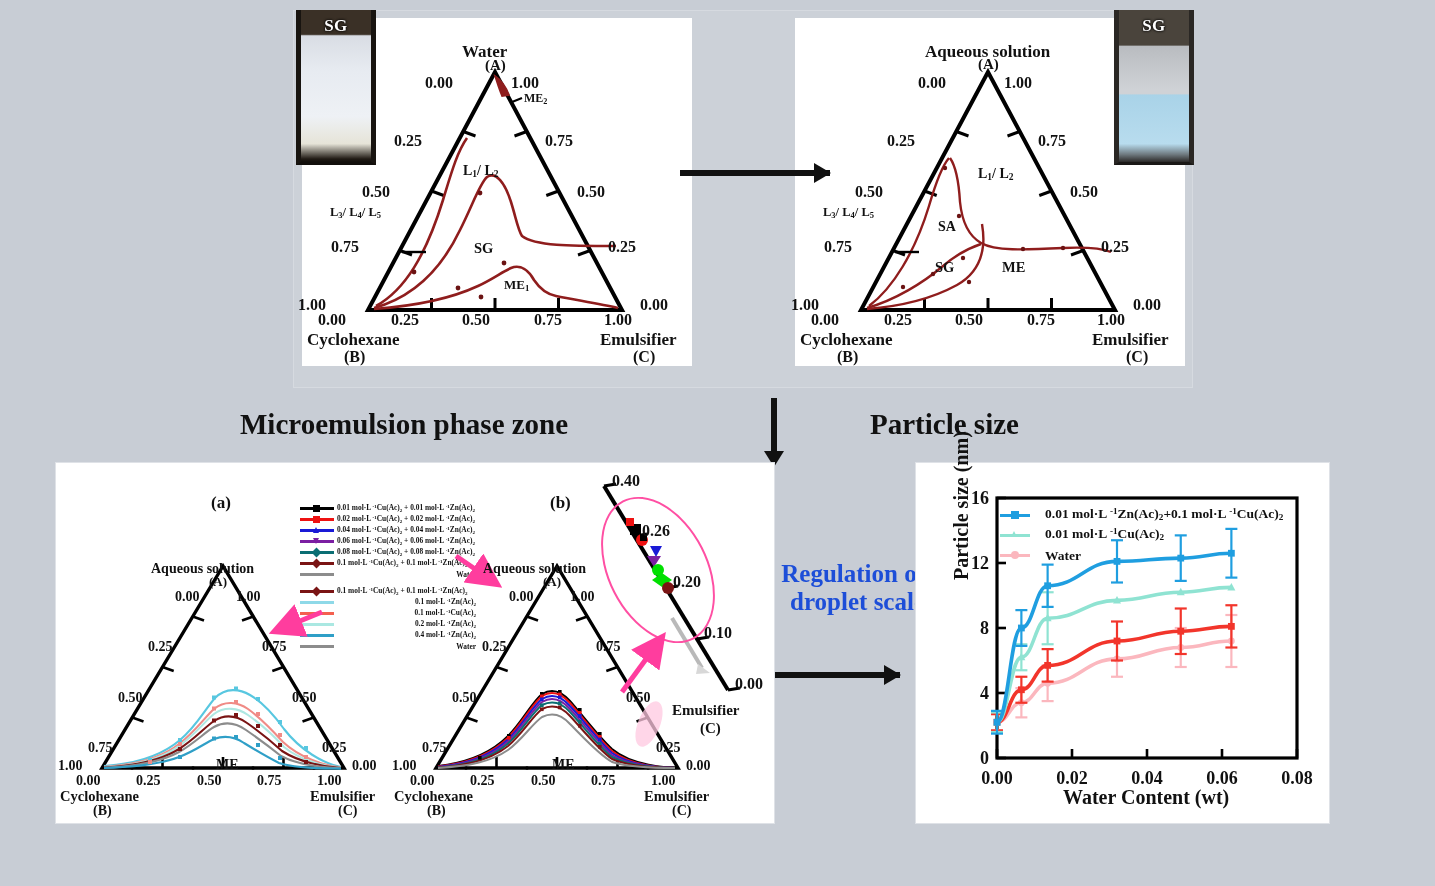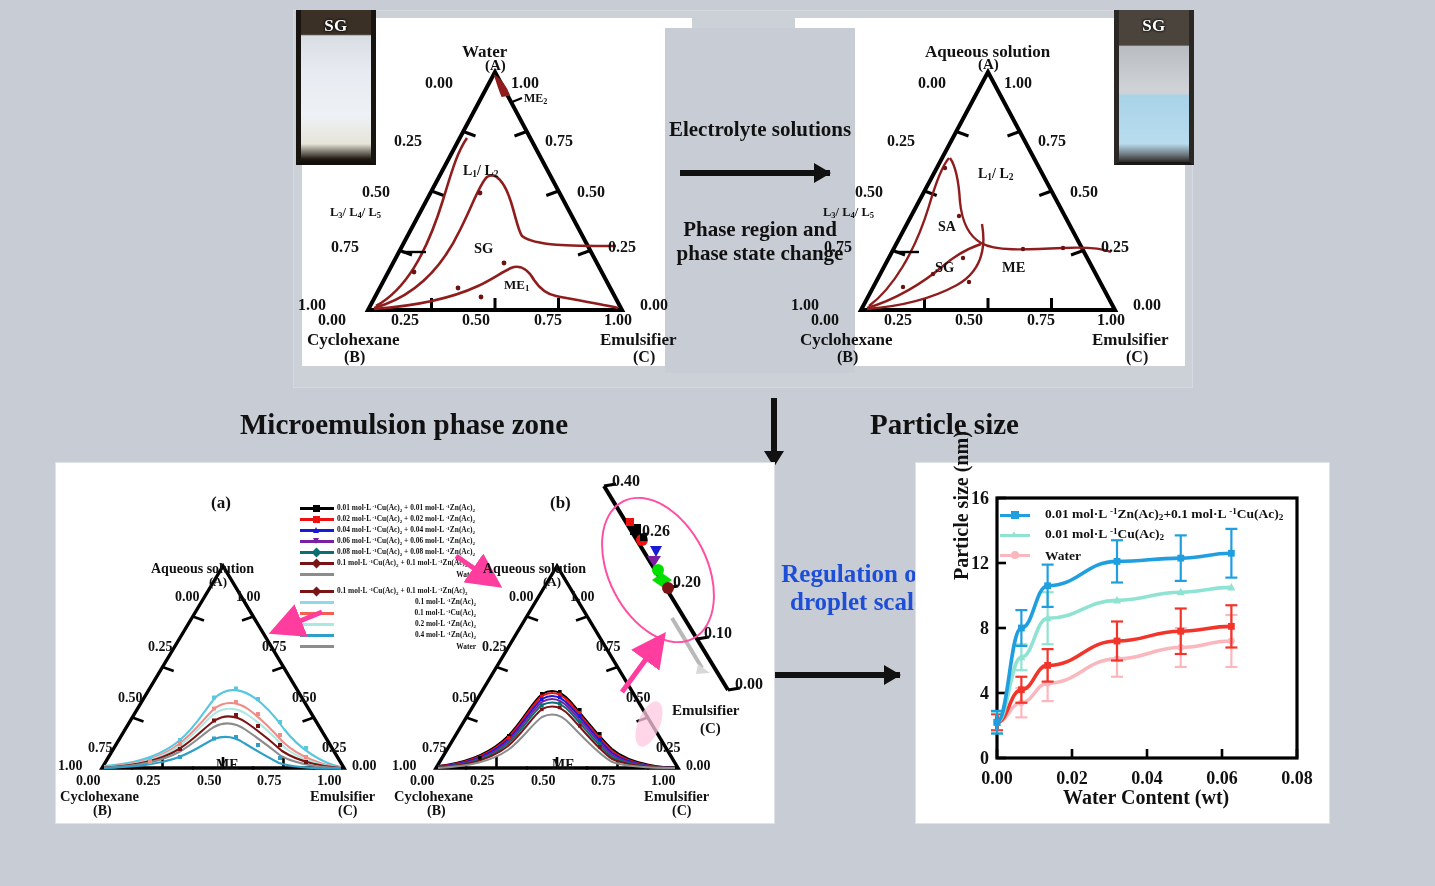--- a/index.html
+++ b/index.html
@@ -116,24 +116,20 @@
 </head>
 <body>
 
 <div class="stage">
 
   <div class="abs" id="top-panel"></div>
 
   <div class="abs white-card" id="top-left-card"></div>
   <div class="abs white-card" id="top-right-card"></div>
 
-  <div class="abs" id="center-col">
-    <div class="ctr-txt" id="electrolyte-txt">Electrolyte solutions</div>
-    <div class="ctr-txt" id="phase-change-txt">Phase region and phase state change</div>
-  </div>
 
   <div class="h-arrow" id="arrow-right-top"></div>
 
   <div class="vial" id="vial-left">
     <span class="vial-label">SG</span>
   </div>
   <div class="vial" id="vial-right">
     <span class="vial-label">SG</span>
   </div>
 

